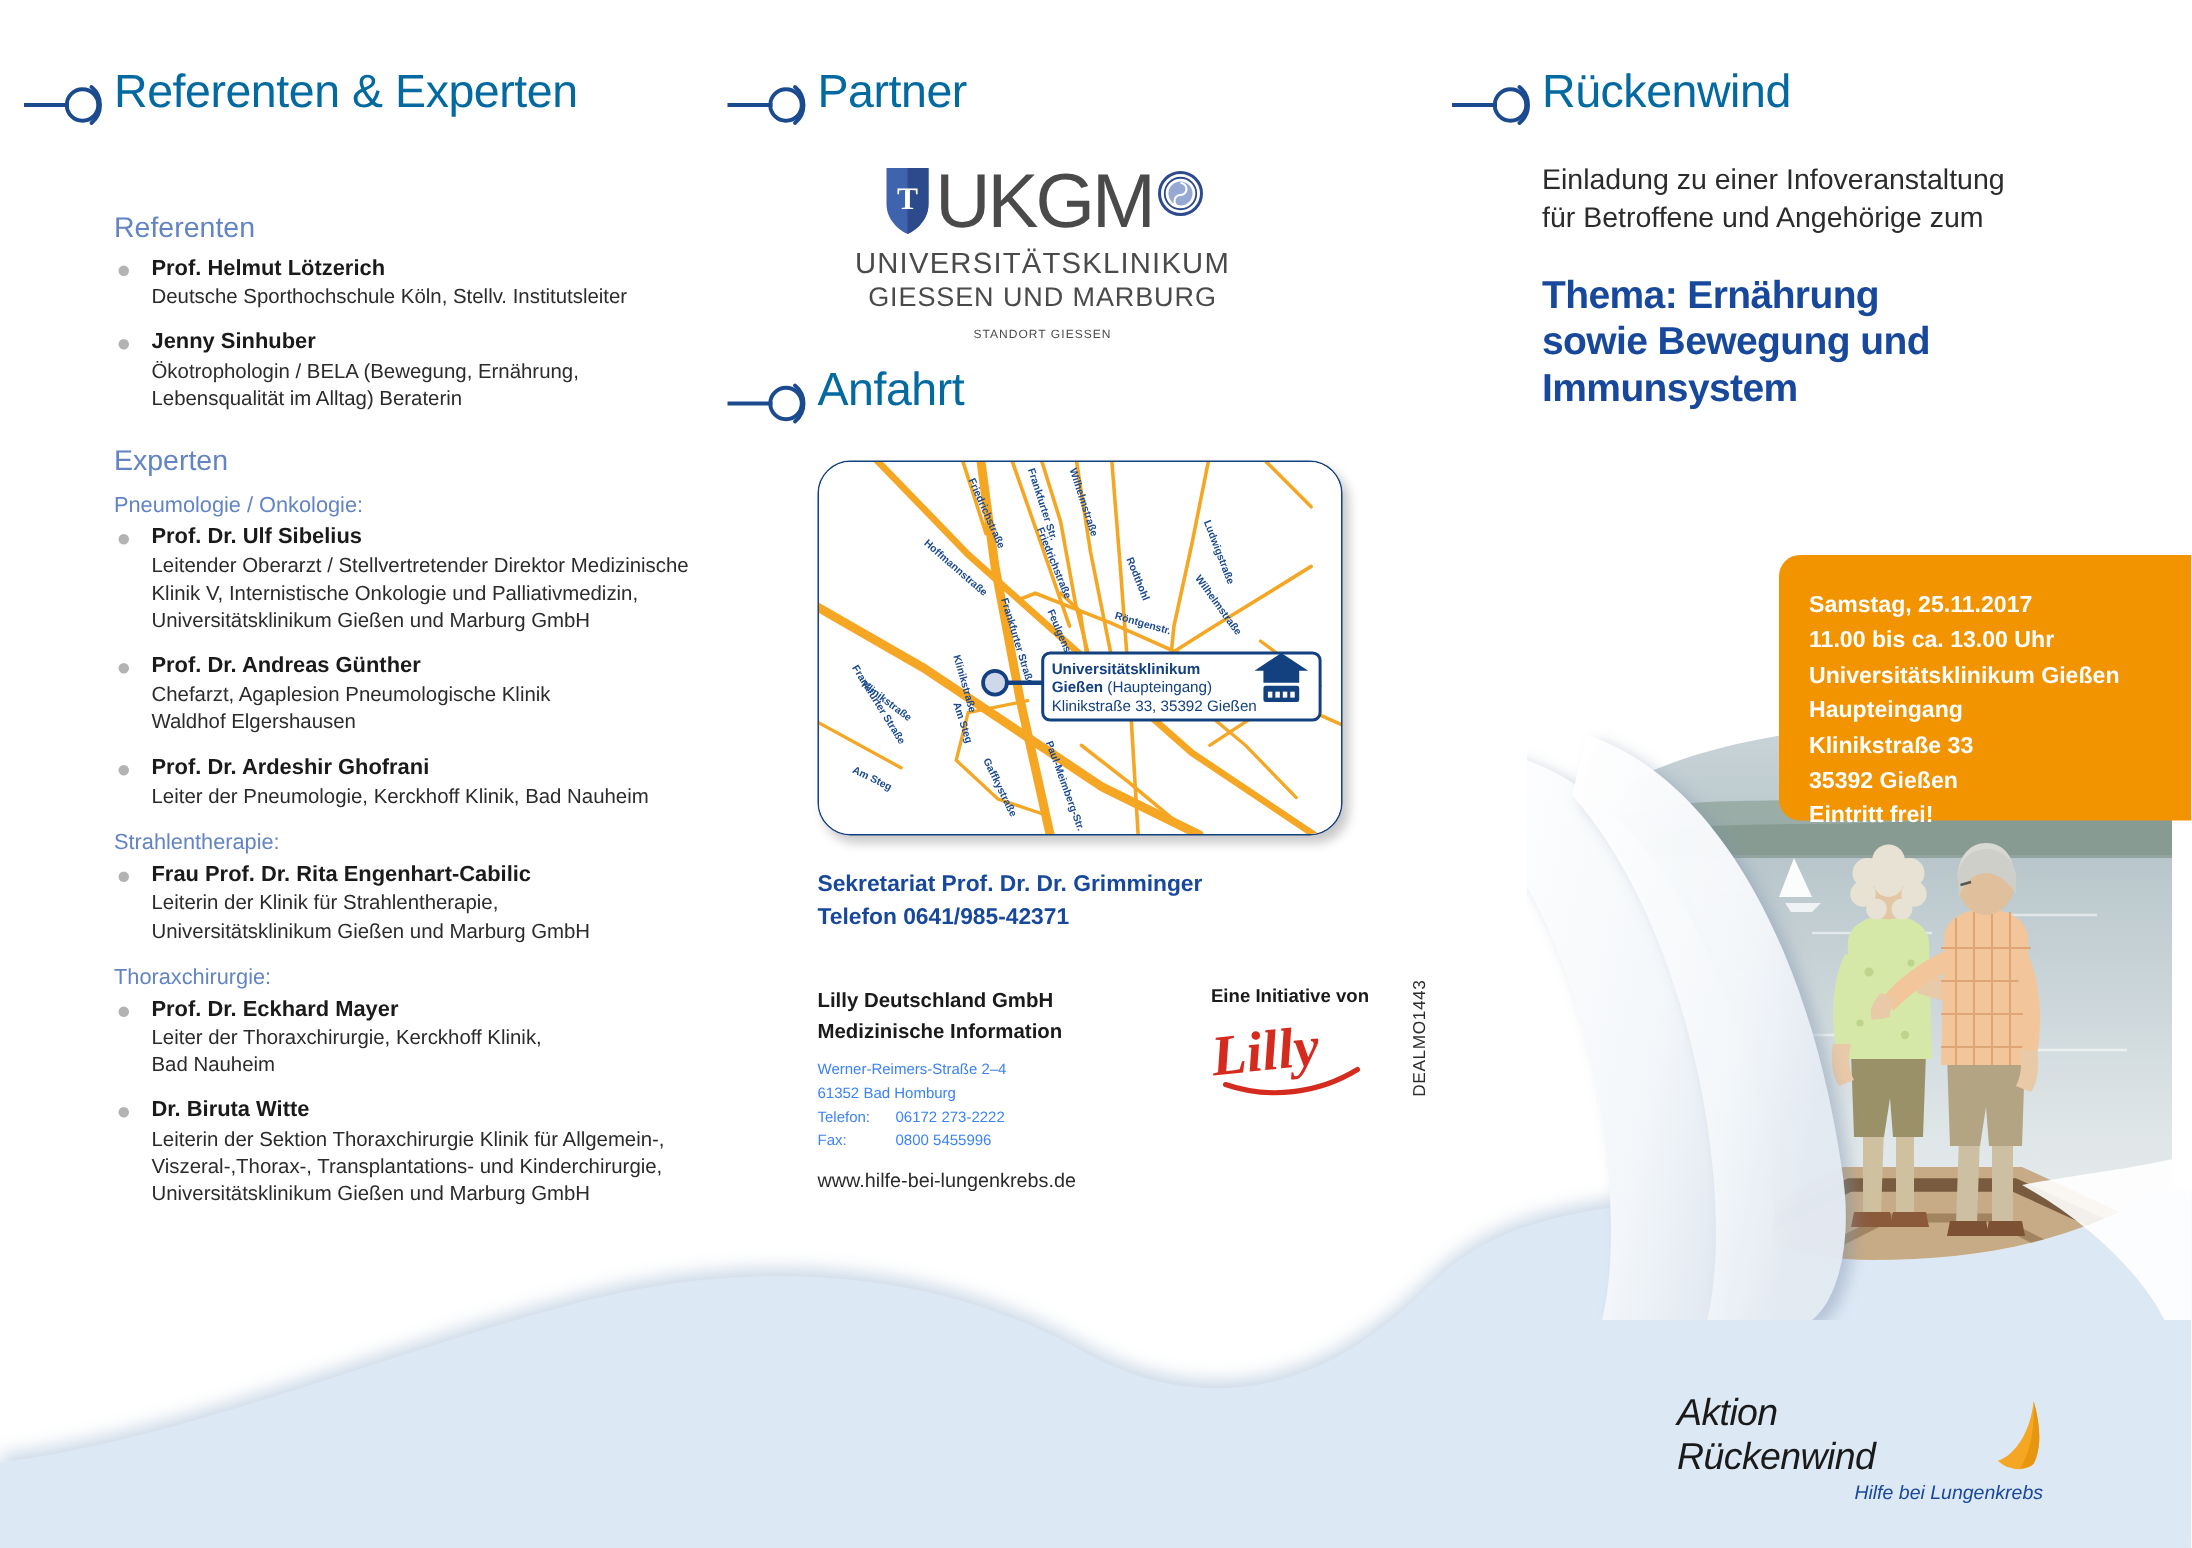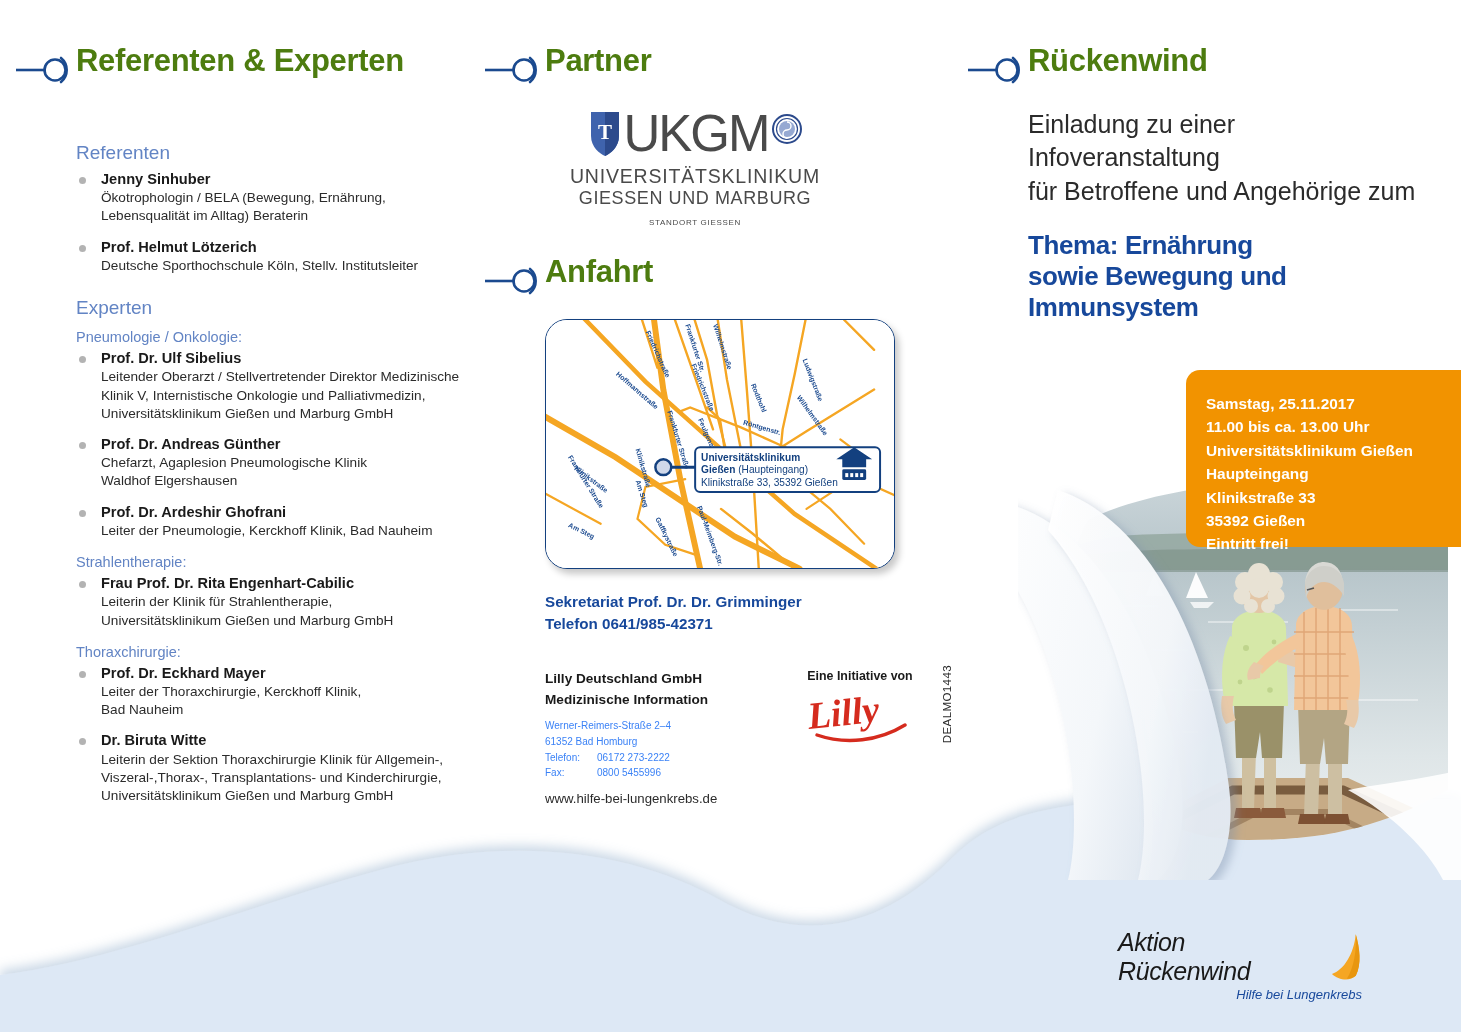--- a/index.html
+++ b/index.html
@@ -12,23 +12,23 @@
   }
 
   
   #page { position: absolute; inset: 0; background: #ffffff; overflow: hidden; }
   .wave-layer { position: absolute; left: 0; top: 0; width: 1461px; height: 1032px; }
 
   
   .sec-head { display: flex; align-items: flex-start; }
   .head-icon { flex: 0 0 auto; width: 62px; height: 40px; margin-top: 6px; }
   .head-title {
-    color: #4d7c0f;
+    color: #0369a1;
     font-size: 31px;
-    font-weight: bold;
+    font-weight: normal;
     line-height: 1.12;
     letter-spacing: -0.3px;
   }
 
   
   .col { position: absolute; }
   #col-left  { left: 14px;  top: 44px;  width: 470px; }
   #col-mid   { left: 483px; top: 44px;  width: 470px; }
   #col-right { left: 966px; top: 44px;  width: 480px; }
 
@@ -104,21 +104,21 @@
     color: #2b2b2b;
     writing-mode: vertical-rl;
     transform: rotate(180deg);
     letter-spacing: 0.4px;
   }
 
   
   .lead {
     margin: 18px 0 0 62px;
     width: 400px;
-    font-size: 25px;
+    font-size: 19px;
     color: #2b2b2b;
     line-height: 1.33;
   }
   .thema {
     margin: 22px 0 0 62px;
     width: 400px;
     color: #17489b;
     font-size: 26px;
     font-weight: bold;
     line-height: 1.2;
@@ -185,27 +185,27 @@
         <circle cx="41" cy="20" r="10.5" fill="none" stroke="#1b4a8f" stroke-width="2.6"></circle>
         <path d="M47 8 A15.5 15.5 0 0 1 47 32" fill="none" stroke="#1b4a8f" stroke-width="2.6" stroke-linecap="round"></path>
       </svg>
       <div class="head-title">Referenten &amp; Experten</div>
     </div>
 
     <div style="margin-left:62px; margin-top:52px;">
       <div class="sub-head">Referenten</div>
       <ul class="people">
         <li>
+          <div class="p-name">Prof. Helmut Lötzerich</div>
+          <div class="p-desc" style="white-space:pre-line">Deutsche Sporthochschule Köln, Stellv. Institutsleiter</div>
+        </li>
+        <li>
           <div class="p-name">Jenny Sinhuber</div>
           <div class="p-desc" style="white-space:pre-line">Ökotrophologin / BELA (Bewegung, Ernährung,
 Lebensqualität im Alltag) Beraterin</div>
-        </li>
-        <li>
-          <div class="p-name">Prof. Helmut Lötzerich</div>
-          <div class="p-desc" style="white-space:pre-line">Deutsche Sporthochschule Köln, Stellv. Institutsleiter</div>
         </li>
       </ul>
 
       <div class="sub-head" style="margin-top:22px">Experten</div>
 
       <div class="cat-head" style="margin-top:10px">Pneumologie / Onkologie:</div>
       <ul class="people">
         <li>
           <div class="p-name">Prof. Dr. Ulf Sibelius</div>
           <div class="p-desc" style="white-space:pre-line">Leitender Oberarzt / Stellvertretender Direktor Medizinische
@@ -273,21 +273,21 @@
           <circle cx="16" cy="16" r="10.5" fill="none" stroke="#2c4a8c" stroke-width="1.2"></circle>
           <circle cx="16" cy="16" r="8" fill="#3f63ad" opacity="0.55"></circle>
           <path d="M16 9 a4 4 0 0 1 0 8 a4 4 0 0 0 0 8" fill="none" stroke="#ffffff" stroke-width="1.4"></path>
         </svg>
       </div>
       <div class="ukgm-l1">UNIVERSITÄTSKLINIKUM</div>
       <div class="ukgm-l2">GIESSEN UND MARBURG</div>
       <div class="ukgm-l3">STANDORT GIESSEN</div>
     </div>
 
-    <div class="sec-head" style="margin-top:28px">
+    <div class="sec-head" style="margin-top:16px">
       <svg class="head-icon" viewBox="0 0 62 40">
         <line x1="2" y1="20" x2="32" y2="20" stroke="#1b4a8f" stroke-width="2.6"></line>
         <circle cx="41" cy="20" r="10.5" fill="none" stroke="#1b4a8f" stroke-width="2.6"></circle>
         <path d="M47 8 A15.5 15.5 0 0 1 47 32" fill="none" stroke="#1b4a8f" stroke-width="2.6" stroke-linecap="round"></path>
       </svg>
       <div class="head-title">Anfahrt</div>
     </div>
 
     <div class="map-box">
       <svg class="map-svg" viewBox="0 0 350 250">

